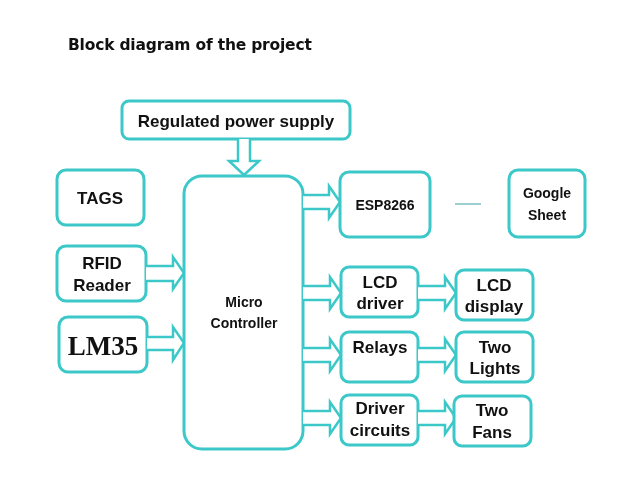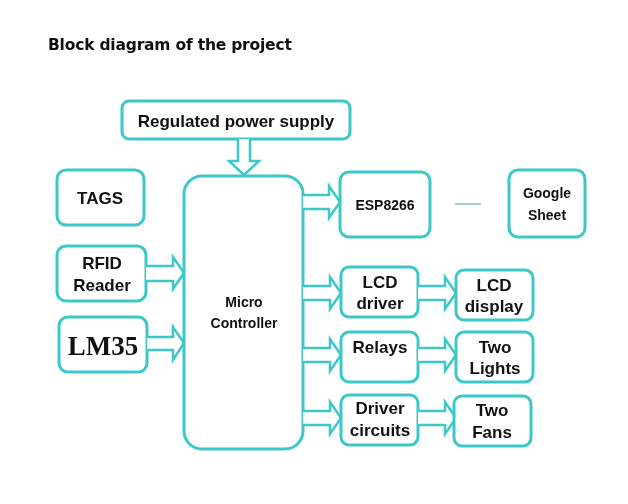--- a/index.html
+++ b/index.html
@@ -1,17 +1,17 @@
 <!DOCTYPE html>
 <html><head>
 <meta charset="utf-8">
 <style>
   html, body { margin:0; padding:0; background:#ffffff; }
   body { width:628px; height:504px; position:relative; overflow:hidden; font-family:"Liberation Sans", sans-serif; }
-  #title { position:absolute; left:48px; top:36px; font-family:"DejaVu Sans", sans-serif; font-weight:bold; font-size:15.5px; color:#111; letter-spacing:-0.2px; }
+  #title { position:absolute; left:68px; top:36px; font-family:"DejaVu Sans", sans-serif; font-weight:bold; font-size:15.5px; color:#111; letter-spacing:-0.2px; }
   svg { position:absolute; left:0; top:0; }
   .box { fill:#fff; stroke:#3cc8c8; stroke-width:3; }
   .arrow { fill:#fff; stroke:#3cc8c8; stroke-width:2.5; stroke-linejoin:miter; }
   .lbl { font-family:"Liberation Sans", sans-serif; font-weight:bold; font-size:17px; fill:#111; text-anchor:middle; }
   .lbl-sm { font-size:14px; }
   .lbl-serif { font-family:"Liberation Serif", serif; font-size:27px; fill:#111; }
   .conn { stroke:#7fbfc0; stroke-width:1.5; }
 </style>
 </head>
 <body>

